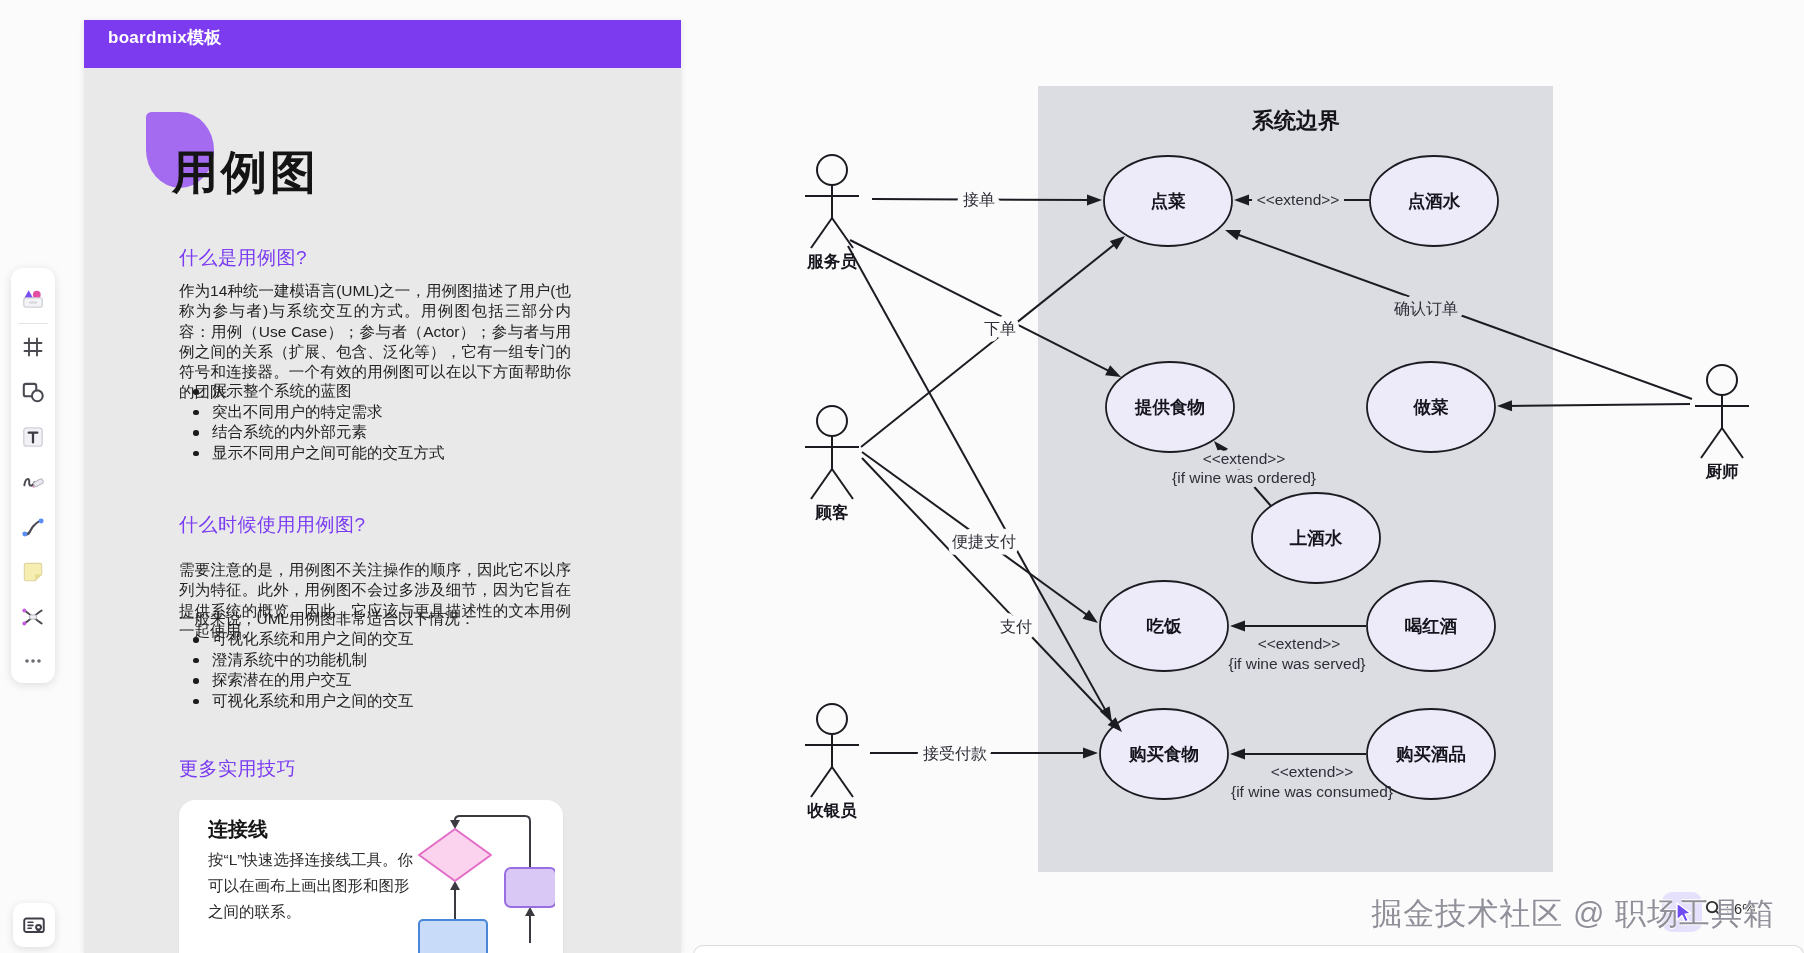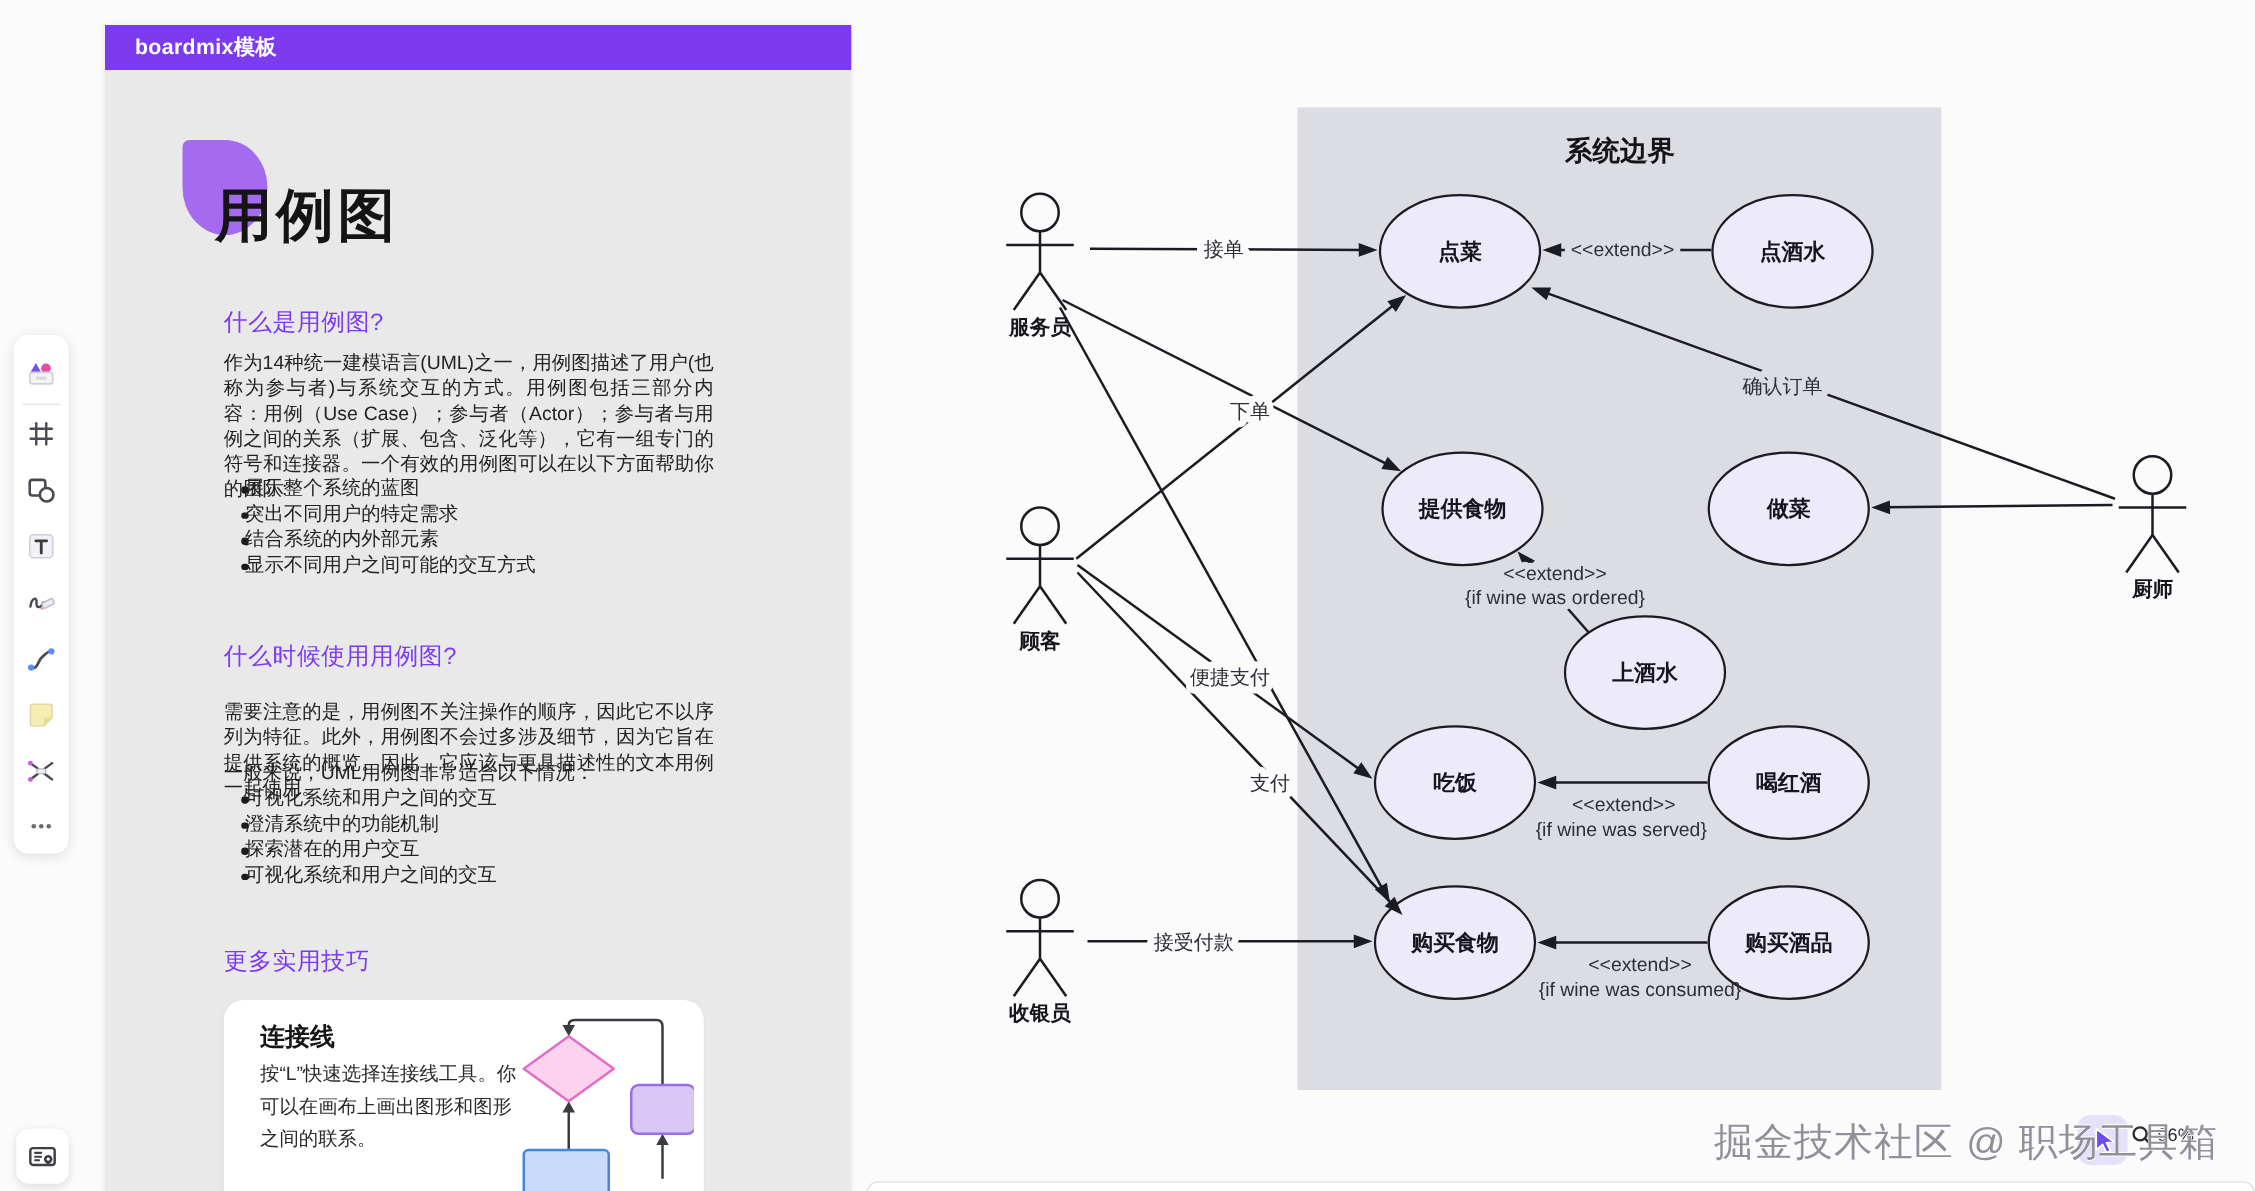--- a/index.html
+++ b/index.html
@@ -9,30 +9,30 @@
     --square:#d9c8f6; --squareStroke:#9a6ee3; --rect:#c8dbf8; --rectStroke:#4a86d8;
     --sticky:#f6eeb0; --watermark:#90909a; --ink:#222222;
   }
   *{margin:0;padding:0;box-sizing:border-box}
   html,body{width:1804px;height:953px;overflow:hidden}
   body{font-family:"Liberation Sans","DejaVu Sans",sans-serif;background:var(--canvas);position:relative}
   .stage{position:absolute;inset:0;width:1804px;height:953px;background:var(--canvas);overflow:hidden}
 
   
   .panel{position:absolute;left:84px;top:20px;width:597px;height:933px;background:var(--panel);box-shadow:0 1px 6px rgba(0,0,0,.10)}
-  .panel-header{position:absolute;left:0;top:0;width:597px;height:36px;background:var(--accent);color:#fff;
+  .panel-header{position:absolute;left:0;top:0;width:597px;height:48px;background:var(--accent);color:#fff;
     font-size:17px;font-weight:bold;line-height:36px;padding-left:24px;letter-spacing:.3px}
   .title-wrap{position:absolute;left:62px;top:88px;height:100px}
   .title-blob{position:absolute;left:0;top:4px;width:68px;height:76px;background:var(--blob);
     border-radius:6px 55% 55% 55%;opacity:.92}
   .big-title{position:absolute;left:26px;top:34px;font-size:46px;font-weight:bold;color:#141414;letter-spacing:3px;white-space:nowrap}
   .h2{position:absolute;left:95px;color:var(--heading);font-size:19px;font-weight:normal;letter-spacing:.5px}
   .body-text{position:absolute;left:95px;width:392px;color:var(--ink);font-size:15.5px;line-height:20.3px;text-align:justify}
   ul.blist{position:absolute;left:101px;width:386px;list-style:none}
-  ul.blist li{position:relative;padding-left:11px;line-height:20.5px;font-size:15.5px;color:var(--ink)}
+  ul.blist li{position:relative;padding-left:27px;line-height:20.5px;font-size:15.5px;color:var(--ink)}
   ul.blist li::before{content:"";position:absolute;left:8px;top:8px;width:5.5px;height:5.5px;border-radius:50%;background:#1c1c1c}
   .tip-card{position:absolute;left:95px;top:780px;width:384px;height:200px;background:var(--card);border-radius:16px;box-shadow:0 1px 3px rgba(0,0,0,.06)}
   .tip-title{position:absolute;left:29px;top:16px;font-size:20px;font-weight:bold;color:#161616}
   .tip-body{position:absolute;left:29px;top:47px;width:212px;font-size:15.5px;line-height:26px;color:#2a2a2a}
   .tip-flow{position:absolute;right:8px;top:0}
 
   
   .toolbar{position:absolute;left:11px;top:268px;width:44px;height:415px;background:#fff;border-radius:12px;
     box-shadow:0 2px 10px rgba(0,0,0,.12);display:flex;flex-direction:column;align-items:center;padding-top:8px}
   .tool{width:32px;height:32px;display:flex;align-items:center;justify-content:center;margin:9.5px 0 9.6px;cursor:pointer}

